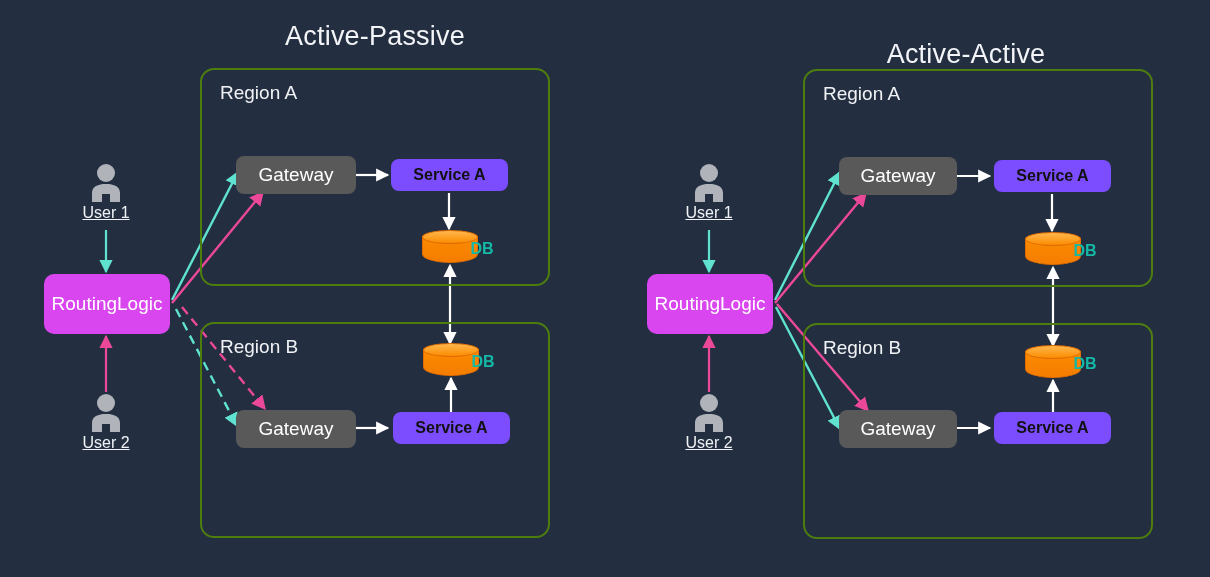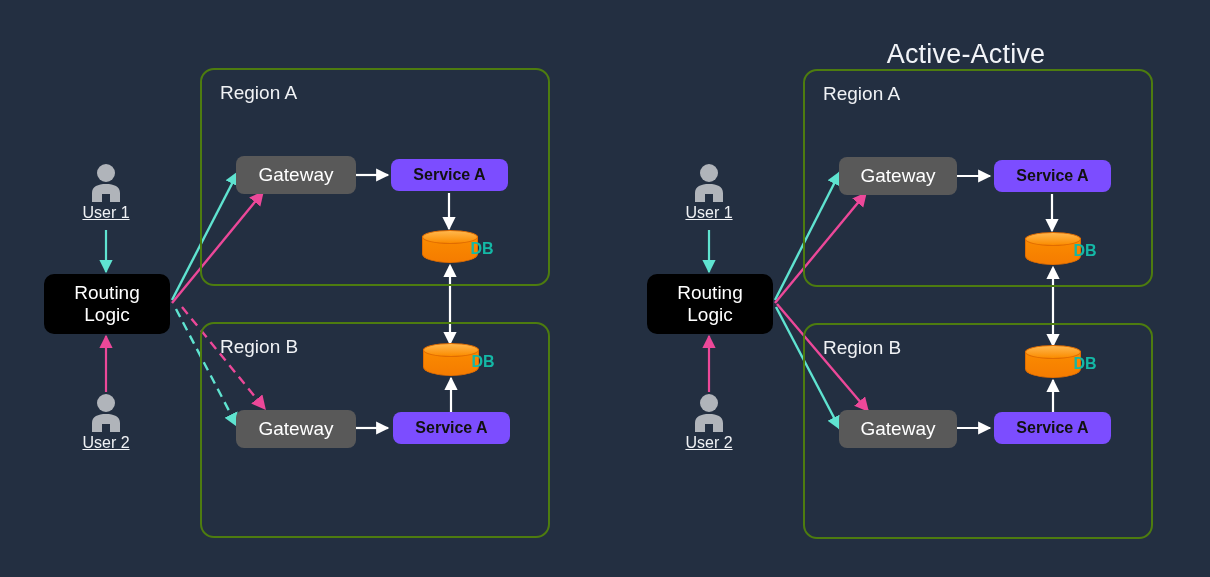--- a/index.html
+++ b/index.html
@@ -47,25 +47,25 @@
     white-space: nowrap;
     text-align: center;
     line-height: 1.15;
   }
   .node.gateway {
     background: #595959;
     color: #ffffff;
     font-size: 19px;
   }
   .node.routing {
-    background: #000000;
+    background: #d946ef;
     color: #ffffff;
     font-size: 19px;
     border-radius: 10px;
-    flex-direction: column;
+    flex-direction: row;
   }
   .node.service {
     background: #7c4dff;
     color: #111111;
     font-size: 16px;
     font-weight: bold;
   }
 
   
   .db {
@@ -174,20 +174,21 @@
     <line x1="776" y1="307" x2="840" y2="429" stroke="#5fe3d0" stroke-width="2.4" marker-end="url(#ahT)"></line>
     <line x1="777" y1="304" x2="868" y2="411" stroke="#ec4899" stroke-width="2.4" marker-end="url(#ahP)"></line>
 
     <line x1="957" y1="176" x2="990" y2="176" stroke="#ffffff" stroke-width="2.2" marker-end="url(#ahW)"></line>
     <line x1="1052" y1="194" x2="1052" y2="231" stroke="#ffffff" stroke-width="2.2" marker-end="url(#ahW)"></line>
     <line x1="1053" y1="268" x2="1053" y2="346" stroke="#ffffff" stroke-width="2.2" marker-end="url(#ahW)" marker-start="url(#ahWs)"></line>
     <line x1="957" y1="428" x2="990" y2="428" stroke="#ffffff" stroke-width="2.2" marker-end="url(#ahW)"></line>
     <line x1="1053" y1="412" x2="1053" y2="380" stroke="#ffffff" stroke-width="2.2" marker-end="url(#ahW)"></line>
   </svg>
 
+  <div class="panel-title" style="left:375px; top:21px;">Active-Passive</div>
 
   <div class="region" style="left:200px; top:68px; width:350px; height:218px;">
     <span class="region-label">Region A</span>
   </div>
 
   <div class="region" style="left:200px; top:322px; width:350px; height:216px;">
     <span class="region-label">Region B</span>
   </div>
 
   <div class="user" style="left:76px; top:162px;">

